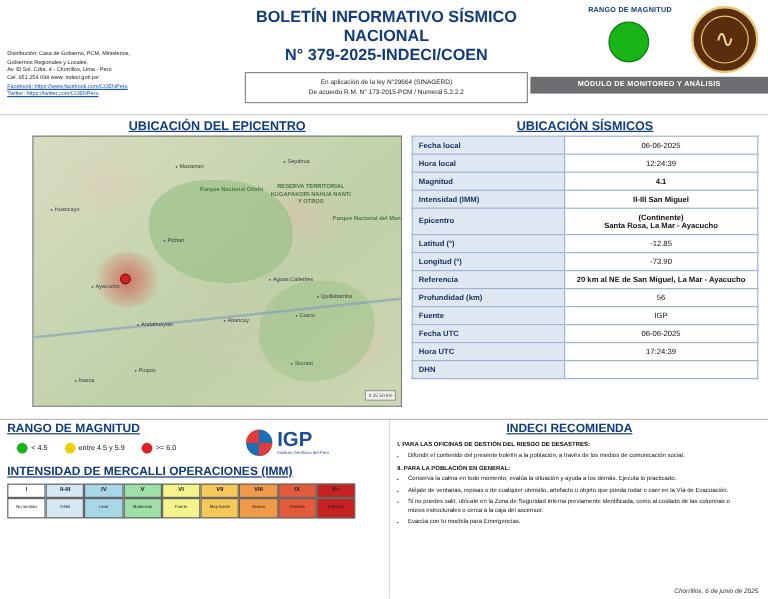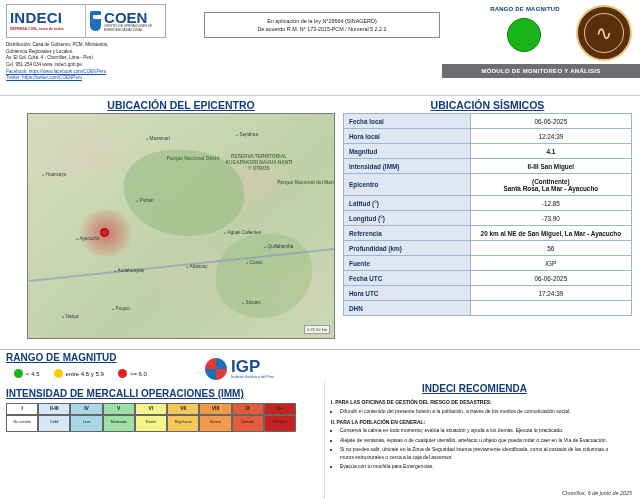--- a/index.html
+++ b/index.html
@@ -124,21 +124,21 @@
   table.params { width:100%; border-collapse:collapse; font-size:6.4px; }
   table.params td { border:1px solid #9fb4cf; padding:3px 5px; height:15px; }
   table.params td.k { width:44%; background:#dfe7f2; color:#0f2f5e; font-weight:bold; }
   table.params td.v { text-align:center; color:#111; }
   table.params tr.tall td { height:22px; }
   .v-strong { font-weight:bold; }
 
   
   .footer { position:relative; width:100%; height:150px; border-top:1px solid #bbb; display:flex; }
   .f-left { width:324px; padding:2px 6px 0; }
-  .f-right { width:316px; padding:2px 20px 0 4px; border-left:1px solid #ddd;margin-top:31px; }
+  .f-right { width:316px; padding:2px 20px 0 4px; border-left:1px solid #ddd; }
 
   .f-title { font-size:10px; font-weight:bold; color:#123b7a; text-decoration:underline; }
   .f-title.center { text-align:center; display:block; }
 
   .igp-logo { position:absolute; left:205px; top:8px; display:flex; align-items:center; gap:4px; }
   .igp-mark { width:22px; height:22px; border-radius:50%; background:conic-gradient(#1b6fb5 0 25%, #e03a3a 0 50%, #1b6fb5 0 75%, #e03a3a 0 100%); }
   .igp-text .igp-big { font-size:17px; font-weight:bold; color:#1b4f9c; line-height:.95; }
   .igp-text .igp-sub { font-size:3.6px; color:#1b4f9c; line-height:1.2; }
 
   .mag-legend { display:flex; gap:14px; align-items:center; font-size:6px; margin-top:6px; padding-left:8px; }
@@ -161,45 +161,35 @@
   .reco-list li { margin-bottom:1.5px; }
   .signoff { position:absolute; right:8px; bottom:3px; font-size:5.4px; font-style:italic; color:#333; }
 </style>
 </head>
 <body>
 
 <div class="page">
 
   <div class="header">
 
-    <div class="logo-box">
-      <div class="logo-indeci">
-        <div class="big">INDECI</div>
-        <div class="sub">DEFENSA CIVIL, tarea de todos</div>
-      </div>
-      <div class="logo-divider"></div>
-      <div class="logo-coen">
-        <div class="coen-shield"></div>
-        <div>
-          <div class="big">COEN</div>
-          <div class="sub">CENTRO DE OPERACIONES DE EMERGENCIA NACIONAL</div>
-        </div>
-      </div>
-    </div>
 
     <div class="addr">
       <div>Distribución: Casa de Gobierno, PCM, Ministerios,</div>
       <div>Gobiernos Regionales y Locales.</div>
       <div>Av. El Sol. Cdra. 4 - Chorrillos, Lima - Perú</div>
       <div>Cel. 951 254 034 www. indeci.gob.pe:</div>
       <div class="link">Facebook: https://www.facebook.com/COENPeru</div>
       <div class="link">Twitter: https://twitter.com/COENPeru</div>
     </div>
 
     <div class="title-wrap">
+      <h1>
+        <span>BOLETÍN INFORMATIVO SÍSMICO NACIONAL</span><br>
+        <span>N° 379-2025-INDECI/COEN</span>
+      </h1>
       <div class="law-box">
         <div>En aplicación de la ley N°29664 (SINAGERD)</div>
         <div>De acuerdo R.M. N° 173-2015-PCM / Numeral 5.2.2.2</div>
       </div>
     </div>
 
     <div class="mag-range-head">RANGO DE MAGNITUD</div>
     <div class="mag-dot"></div>
 
     <div class="seal">

